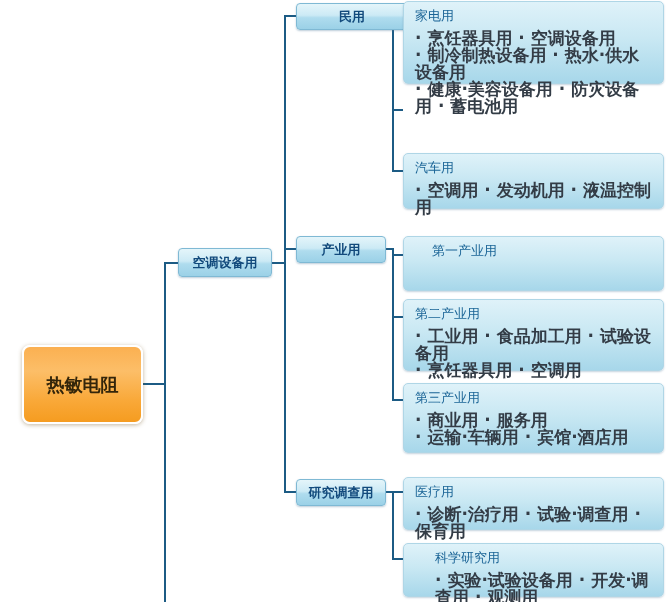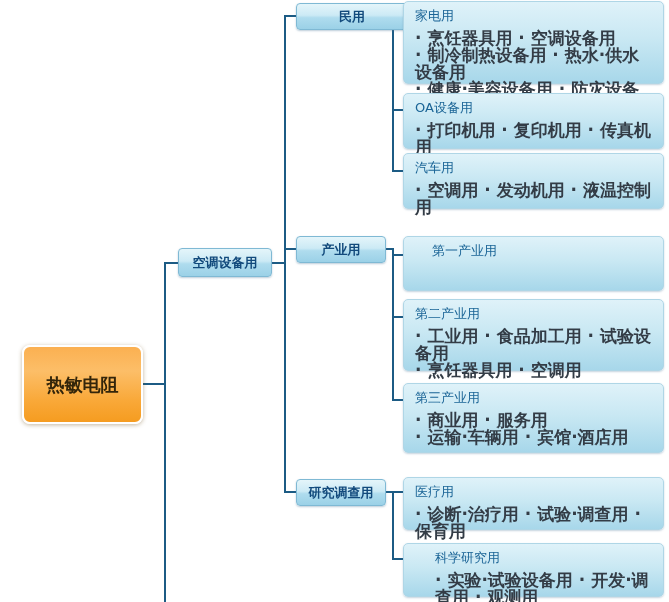--- a/index.html
+++ b/index.html
@@ -86,24 +86,20 @@
   <div class="node small b-yan">
     <span>研究调查用</span>
   </div>
 
   <div class="child" style="top:1px;height:83px;">
     <div class="c-title">家电用</div>
     <div class="c-line">· 烹饪器具用 · 空调设备用</div>
     <div class="c-line">· 制冷制热设备用 · 热水·供水设备用</div>
     <div class="c-line">· 健康·美容设备用 · 防灾设备用 · 蓄电池用</div>
   </div>
-  <div class="child" style="top:93px;height:56px;">
-    <div class="c-title">OA设备用</div>
-    <div class="c-line">· 打印机用 · 复印机用 · 传真机用</div>
-  </div>
   <div class="child" style="top:153px;height:56px;">
     <div class="c-title">汽车用</div>
     <div class="c-line">· 空调用 · 发动机用 · 液温控制用</div>
   </div>
 
   <div class="child" style="top:236px;height:55px;padding-left:28px;">
     <div class="c-title">第一产业用</div>
   </div>
   <div class="child" style="top:299px;height:72px;">
     <div class="c-title">第二产业用</div>

